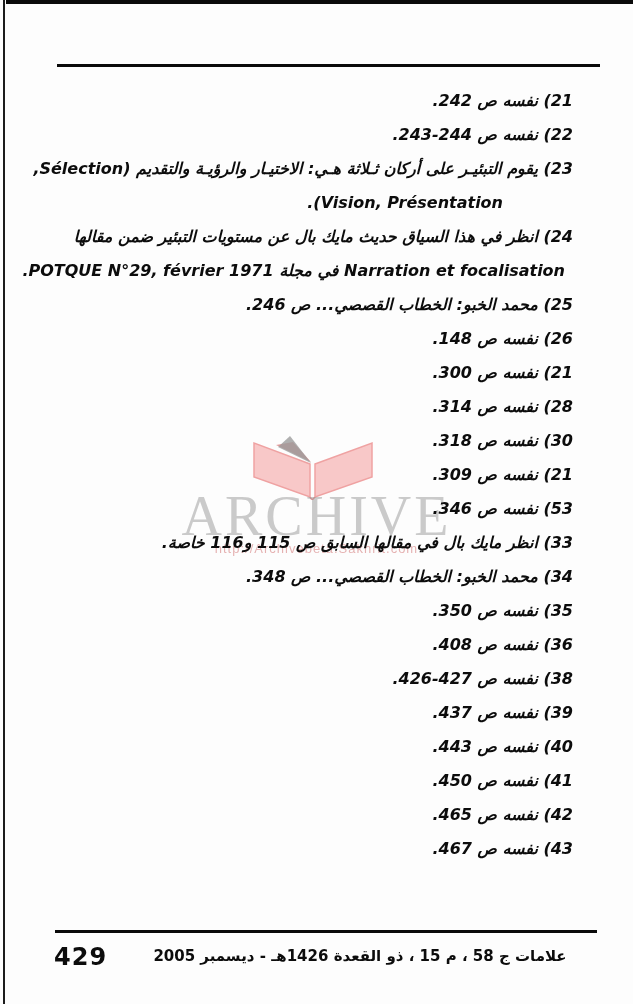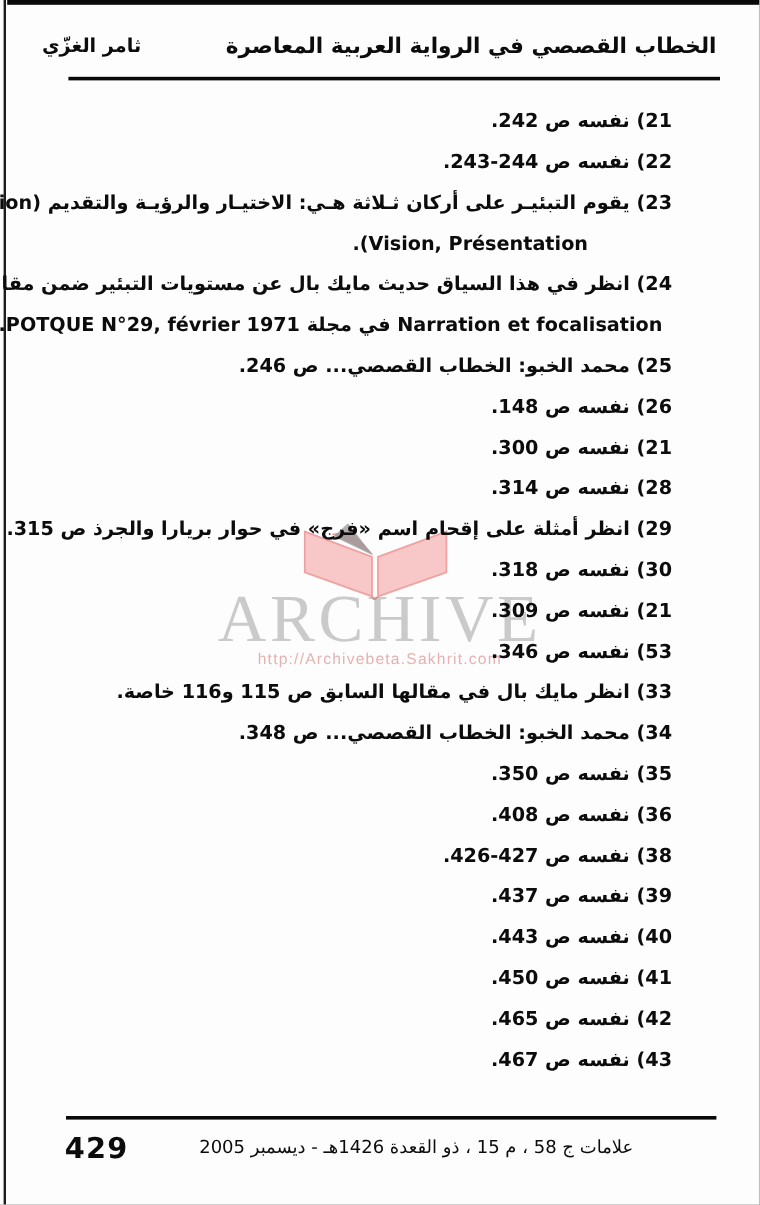--- a/index.html
+++ b/index.html
@@ -32,51 +32,47 @@
     color:rgba(130,130,130,0.42);font-weight:400;
   }
   .wm-url{
     position:absolute;top:541px;left:0;width:633px;text-align:center;
     font-family:"Liberation Sans","DejaVu Sans",sans-serif;
     font-size:13px;letter-spacing:1px;
     color:rgba(210,115,115,0.55);
   }
 
   
-  .notes{position:absolute;top:84px;left:58px;right:73px;z-index:2;}
+  .notes{position:absolute;top:84px;left:58px;right:60px;z-index:2;font-style:italic;}
   .note-line{
     direction:rtl;text-align:right;white-space:nowrap;
     font-size:16px;font-weight:700;line-height:34px;height:34px;
   }
   .note-line.cont-23{padding-right:70px;}
   .note-line.cont-24{padding-right:8px;}
 
   
   .footer-rule{position:absolute;top:930px;left:55px;right:36px;height:2.5px;background:#0a0a0a;}
   .footer-pagenum{
     position:absolute;left:54px;top:943px;
     font-size:24px;font-weight:800;letter-spacing:1px;
   }
   .footer-journal{
-    position:absolute;left:150px;top:947px;width:420px;text-align:left;
-    direction:rtl;font-size:15px;font-weight:400;white-space:nowrap;margin-left:16px;
+    position:absolute;left:150px;top:947px;width:420px;text-align:center;
+    direction:rtl;font-size:15px;font-weight:700;white-space:nowrap;
   }
 </style>
 </head>
 <body>
 
 <div id="page">
 
   <div class="edge-top"></div>
   <div class="edge-left"></div>
 
-  <div class="header">
-    <div class="header-author">ثامر الغزّي</div>
-    <div class="header-title">الخطاب القصصي في الرواية العربية المعاصرة</div>
-  </div>
   <div class="header-rule"></div>
 
   <div class="watermark">
     <svg class="wm-book" viewBox="0 0 130 64" xmlns="http://www.w3.org/2000/svg">
       <polygon points="45,6 63,26 28,9" fill="#cc4a4a" opacity="0.55"></polygon>
       <polygon points="30,11 63,27 42,0" fill="#9c9c9c" opacity="0.8"></polygon>
       <polygon points="62,28 6,7 6,41 62,61" fill="#f8c8c8" stroke="#efa2a2" stroke-width="1.5"></polygon>
       <polygon points="67,28 124,7 124,41 67,61" fill="#f8c8c8" stroke="#efa2a2" stroke-width="1.5"></polygon>
       <path d="M62,61 L64,64 L67,61" fill="none" stroke="#efa2a2" stroke-width="1.5"></path>
     </svg>
@@ -88,21 +84,20 @@
     <div class="note-line">21) نفسه ص 242.</div>
     <div class="note-line">22) نفسه ص 244-243.</div>
     <div class="note-line">23) يقوم التبئيـر على أركان ثـلاثة هـي: الاختيـار والرؤيـة والتقديم (Sélection,</div>
     <div class="note-line cont-23">Vision, Présentation).</div>
     <div class="note-line">24) انظر في هذا السياق حديث مايك بال عن مستويات التبئير ضمن مقالها</div>
     <div class="note-line cont-24">Narration et focalisation في مجلة POTQUE N°29, février 1971.</div>
     <div class="note-line">25) محمد الخبو: الخطاب القصصي... ص 246.</div>
     <div class="note-line">26) نفسه ص 148.</div>
     <div class="note-line">21) نفسه ص 300.</div>
     <div class="note-line">28) نفسه ص 314.</div>
-    <div class="note-line">29) انظر أمثلة على إقحام اسم «فرج» في حوار بريارا والجرذ ص 315.</div>
     <div class="note-line">30) نفسه ص 318.</div>
     <div class="note-line">21) نفسه ص 309.</div>
     <div class="note-line">53) نفسه ص 346.</div>
     <div class="note-line">33) انظر مايك بال في مقالها السابق ص 115 و116 خاصة.</div>
     <div class="note-line">34) محمد الخبو: الخطاب القصصي... ص 348.</div>
     <div class="note-line">35) نفسه ص 350.</div>
     <div class="note-line">36) نفسه ص 408.</div>
     <div class="note-line">38) نفسه ص 427-426.</div>
     <div class="note-line">39) نفسه ص 437.</div>
     <div class="note-line">40) نفسه ص 443.</div>

